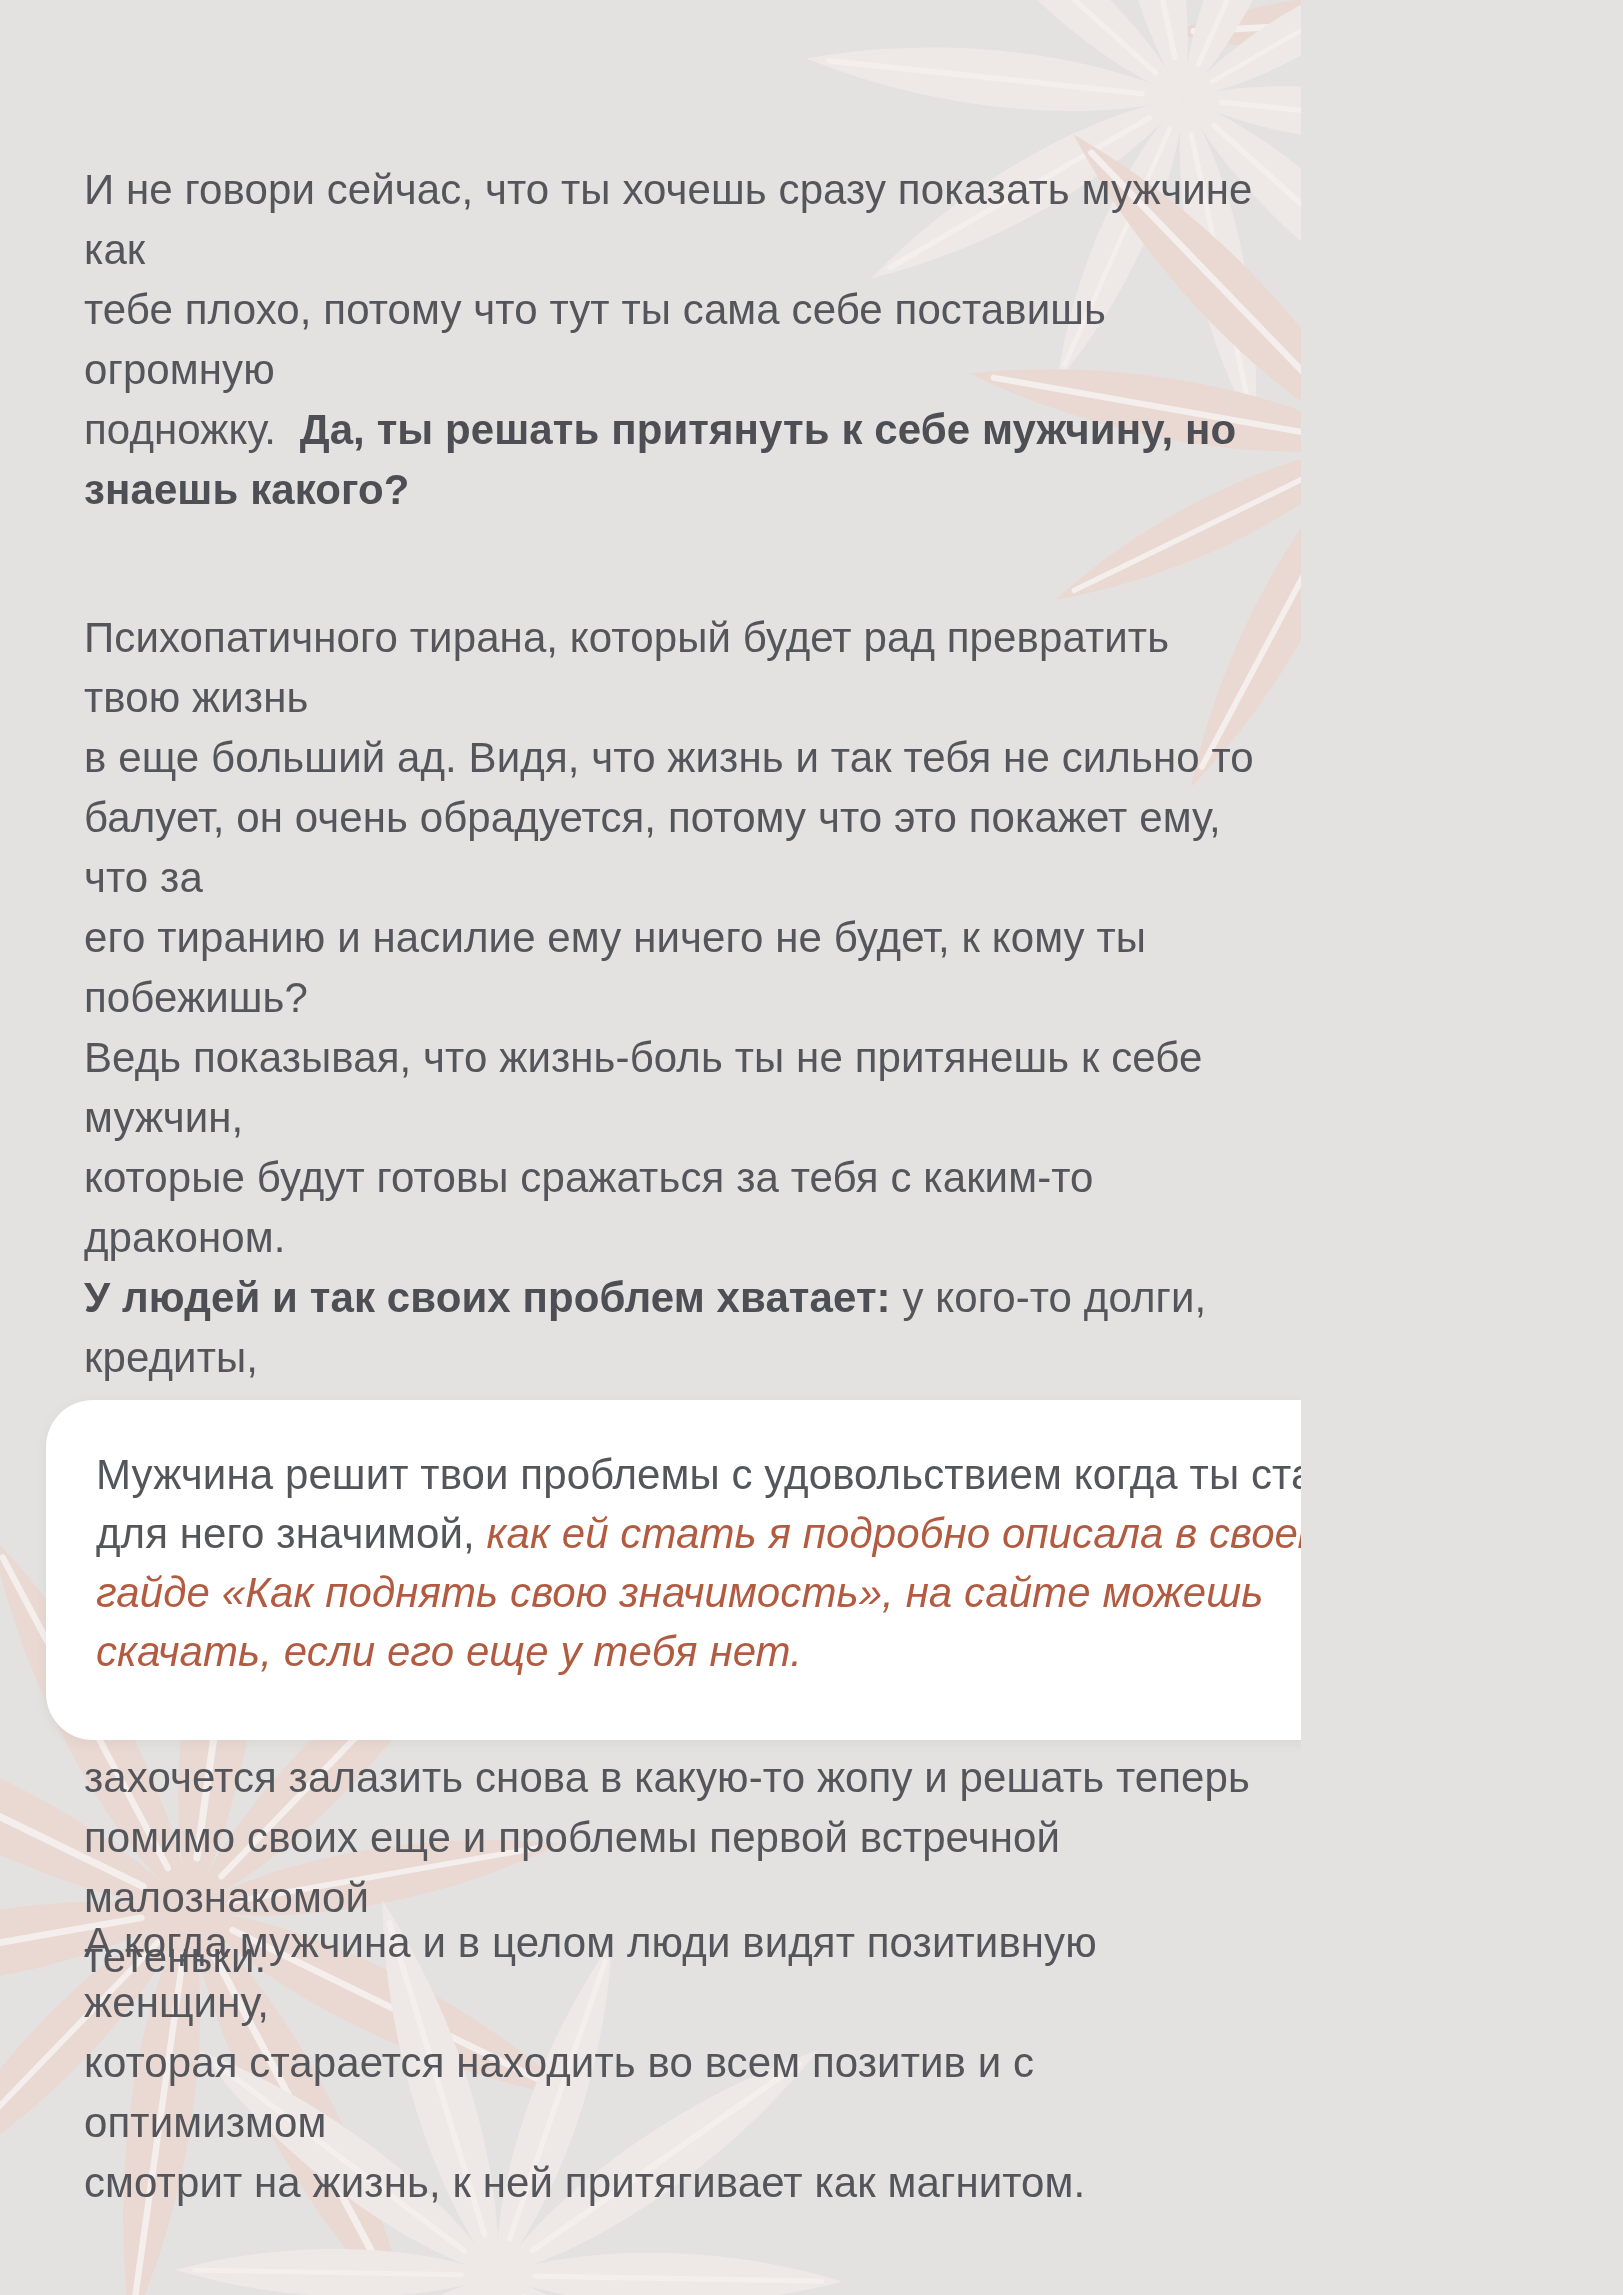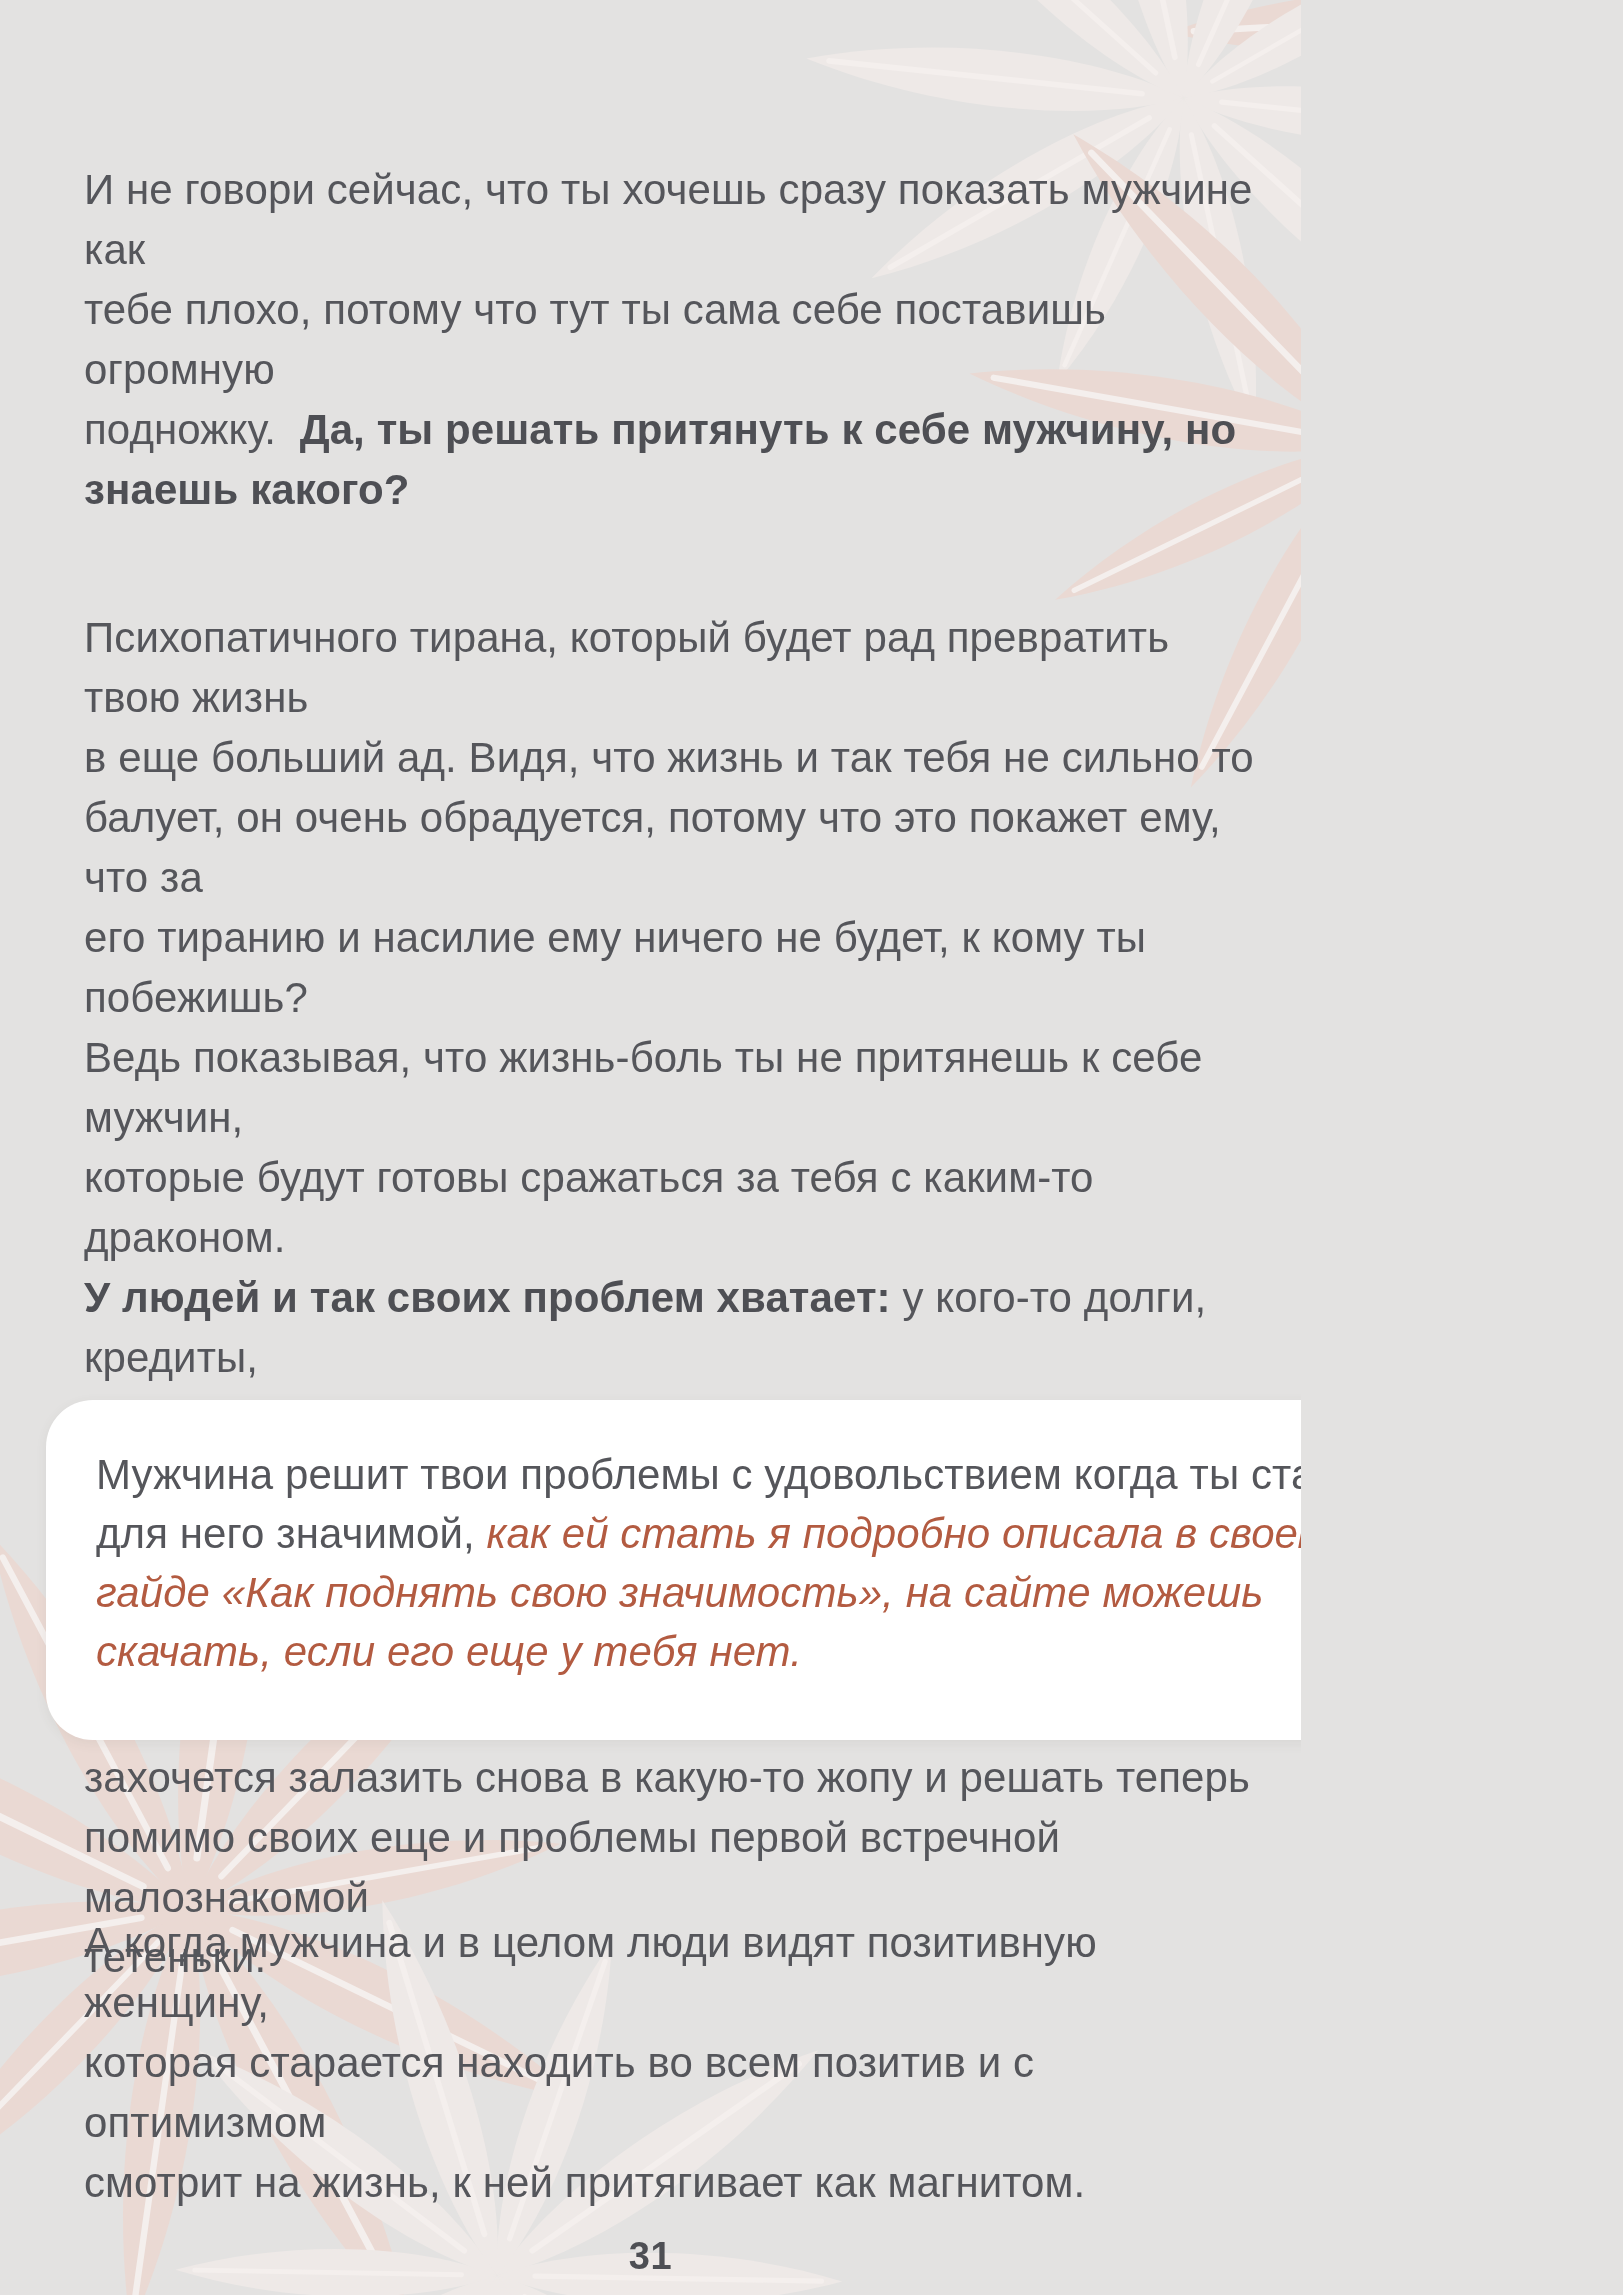--- a/index.html
+++ b/index.html
@@ -146,18 +146,15 @@
 для него значимой, </span><span class="run-accent">как ей стать я подробно описала в своем
 гайде «Как поднять свою значимость», на сайте можешь
 скачать, если его еще у тебя нет.</span></p>
     </section>
 
     <p class="para" id="para-6"><span class="run-normal">А когда мужчина и в целом люди видят позитивную женщину,
 которая старается находить во всем позитив и с оптимизмом
 смотрит на жизнь, к ней притягивает как магнитом.</span></p>
   </main>
 
-  <footer class="footer">
-    <span class="page-number">31</span>
-  </footer>
 
 </div>
 
 
 </body></html>

